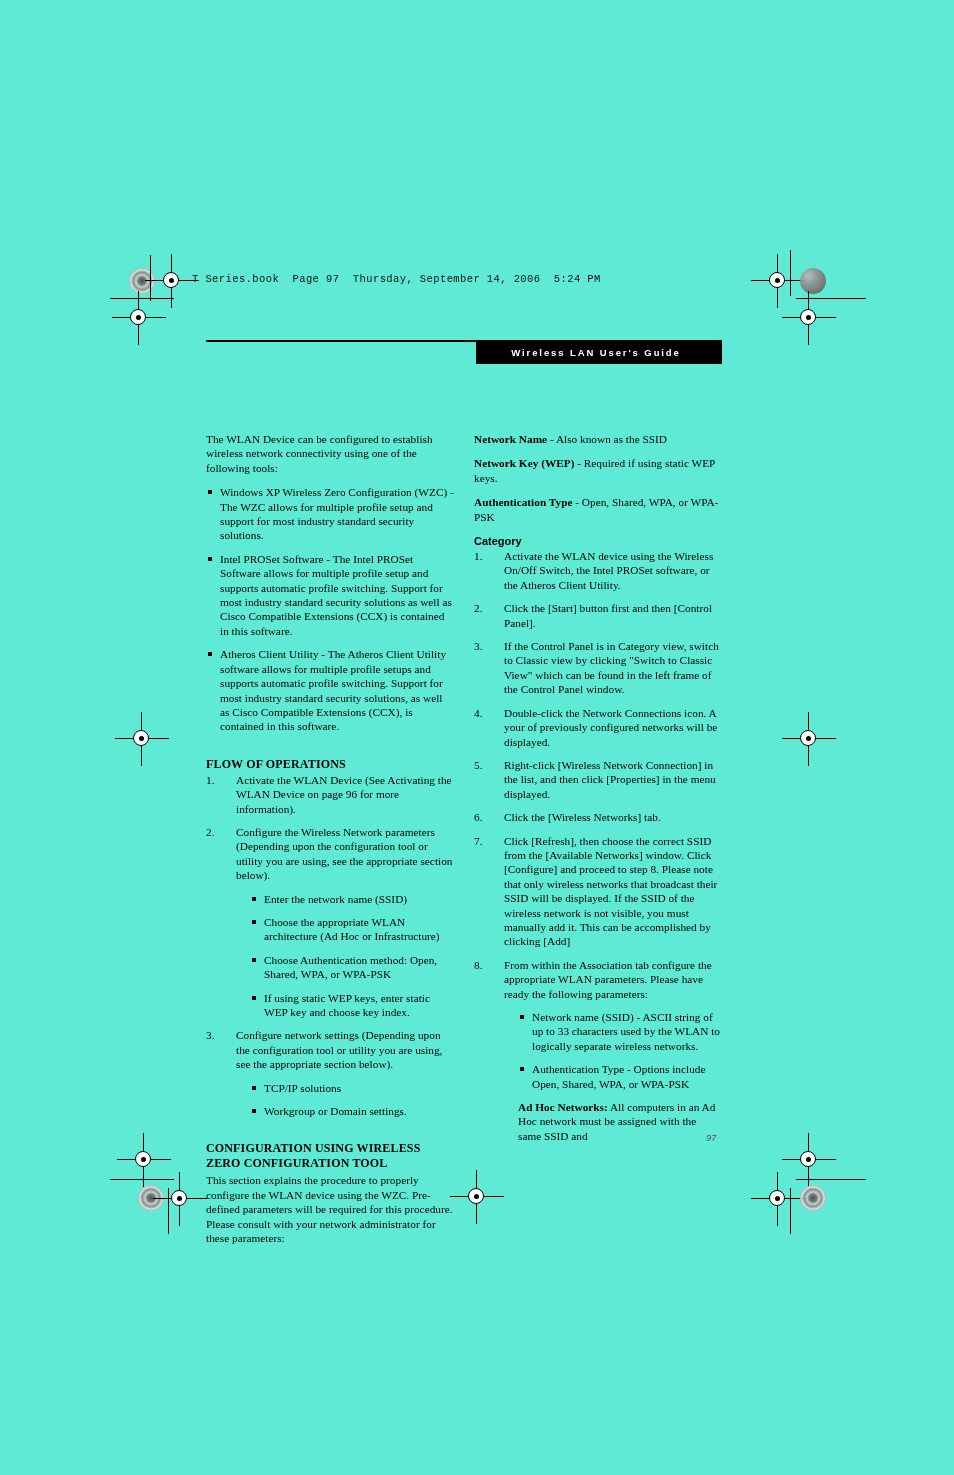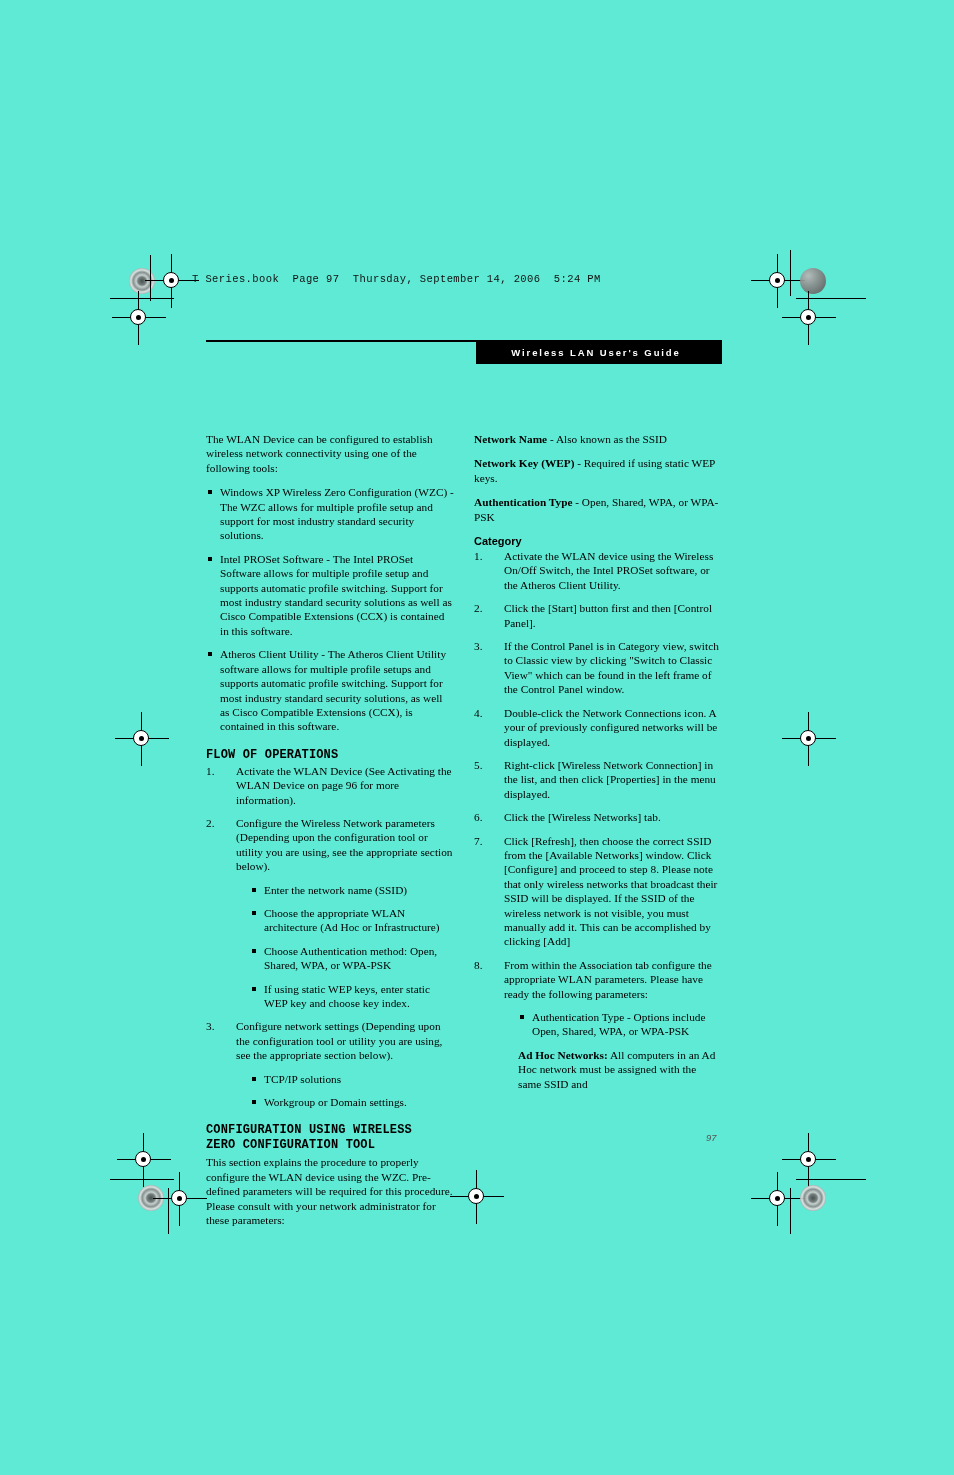--- a/index.html
+++ b/index.html
@@ -142,25 +142,25 @@
     font-size: 11.3px;
     line-height: 14.4px;
     text-align: left;
   }
   .col-left { left: 206px; }
   .col-right { left: 474px; }
 
   p { margin: 0 0 10px 0; }
 
   .sec-head {
-    font-family: Liberation Mono, monospace;
+    font-family: Liberation Serif, serif;
     font-size: 12px;
     font-weight: bold;
     letter-spacing: 0.15px;
-    margin: 14px 0 1px 0;
+    margin: 23px 0 1px 0;
     line-height: 15px;
   }
   .sub-head {
     font-family: "Liberation Sans", "DejaVu Sans", sans-serif;
     font-size: 11px;
     font-weight: bold;
     margin: 10px 0 1px 0;
     line-height: 14px;
   }
 
@@ -385,20 +385,21 @@
         <span>Click the [Wireless Networks] tab.</span>
       </li>
       <li>
         <span class="num">7.</span>
         <span>Click [Refresh], then choose the correct SSID from the [Available Networks] window. Click [Configure] and proceed to step 8. Please note that only wireless networks that broadcast their SSID will be displayed. If the SSID of the wireless network is not visible, you must manually add it. This can be accomplished by clicking [Add]</span>
       </li>
       <li>
         <span class="num">8.</span>
         <span>From within the Association tab configure the appropriate WLAN parameters. Please have ready the following parameters:</span>
         <ul class="bullet-list" style="margin-top:9px; padding-left:14px;">
+          <li>Network name (SSID) - ASCII string of up to 33 characters used by the WLAN to logically separate wireless networks.</li>
           <li>Authentication Type - Options include Open, Shared, WPA, or WPA-PSK</li>
         </ul>
         <p style="padding-left:14px; margin-top:9px; margin-bottom:0;">
           <b>Ad Hoc Networks:</b><span> All computers in an Ad Hoc network must be assigned with the same SSID and</span>
         </p>
       </li>
     </ol>
 
   </div>
 

